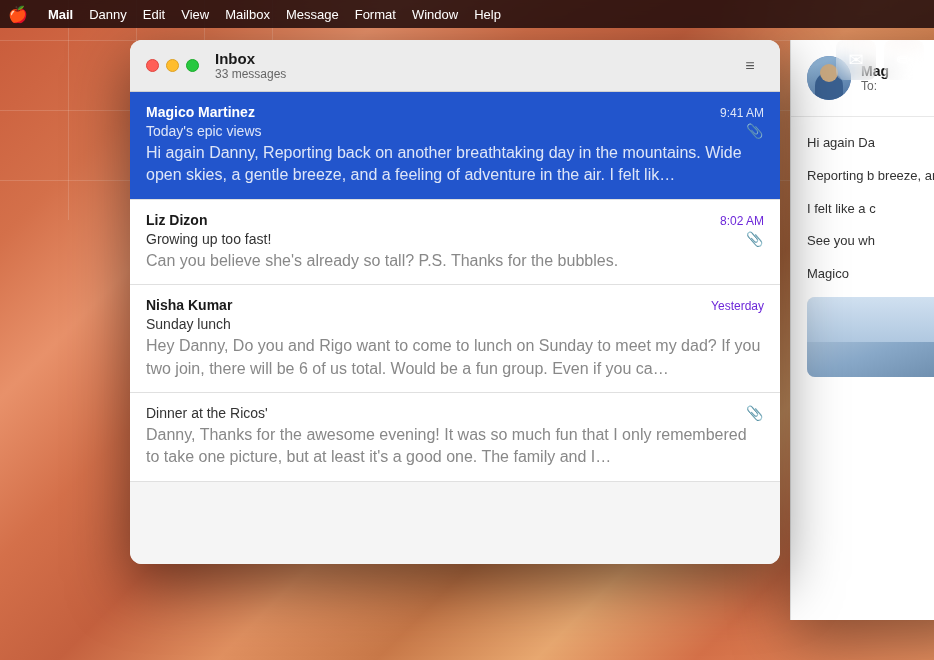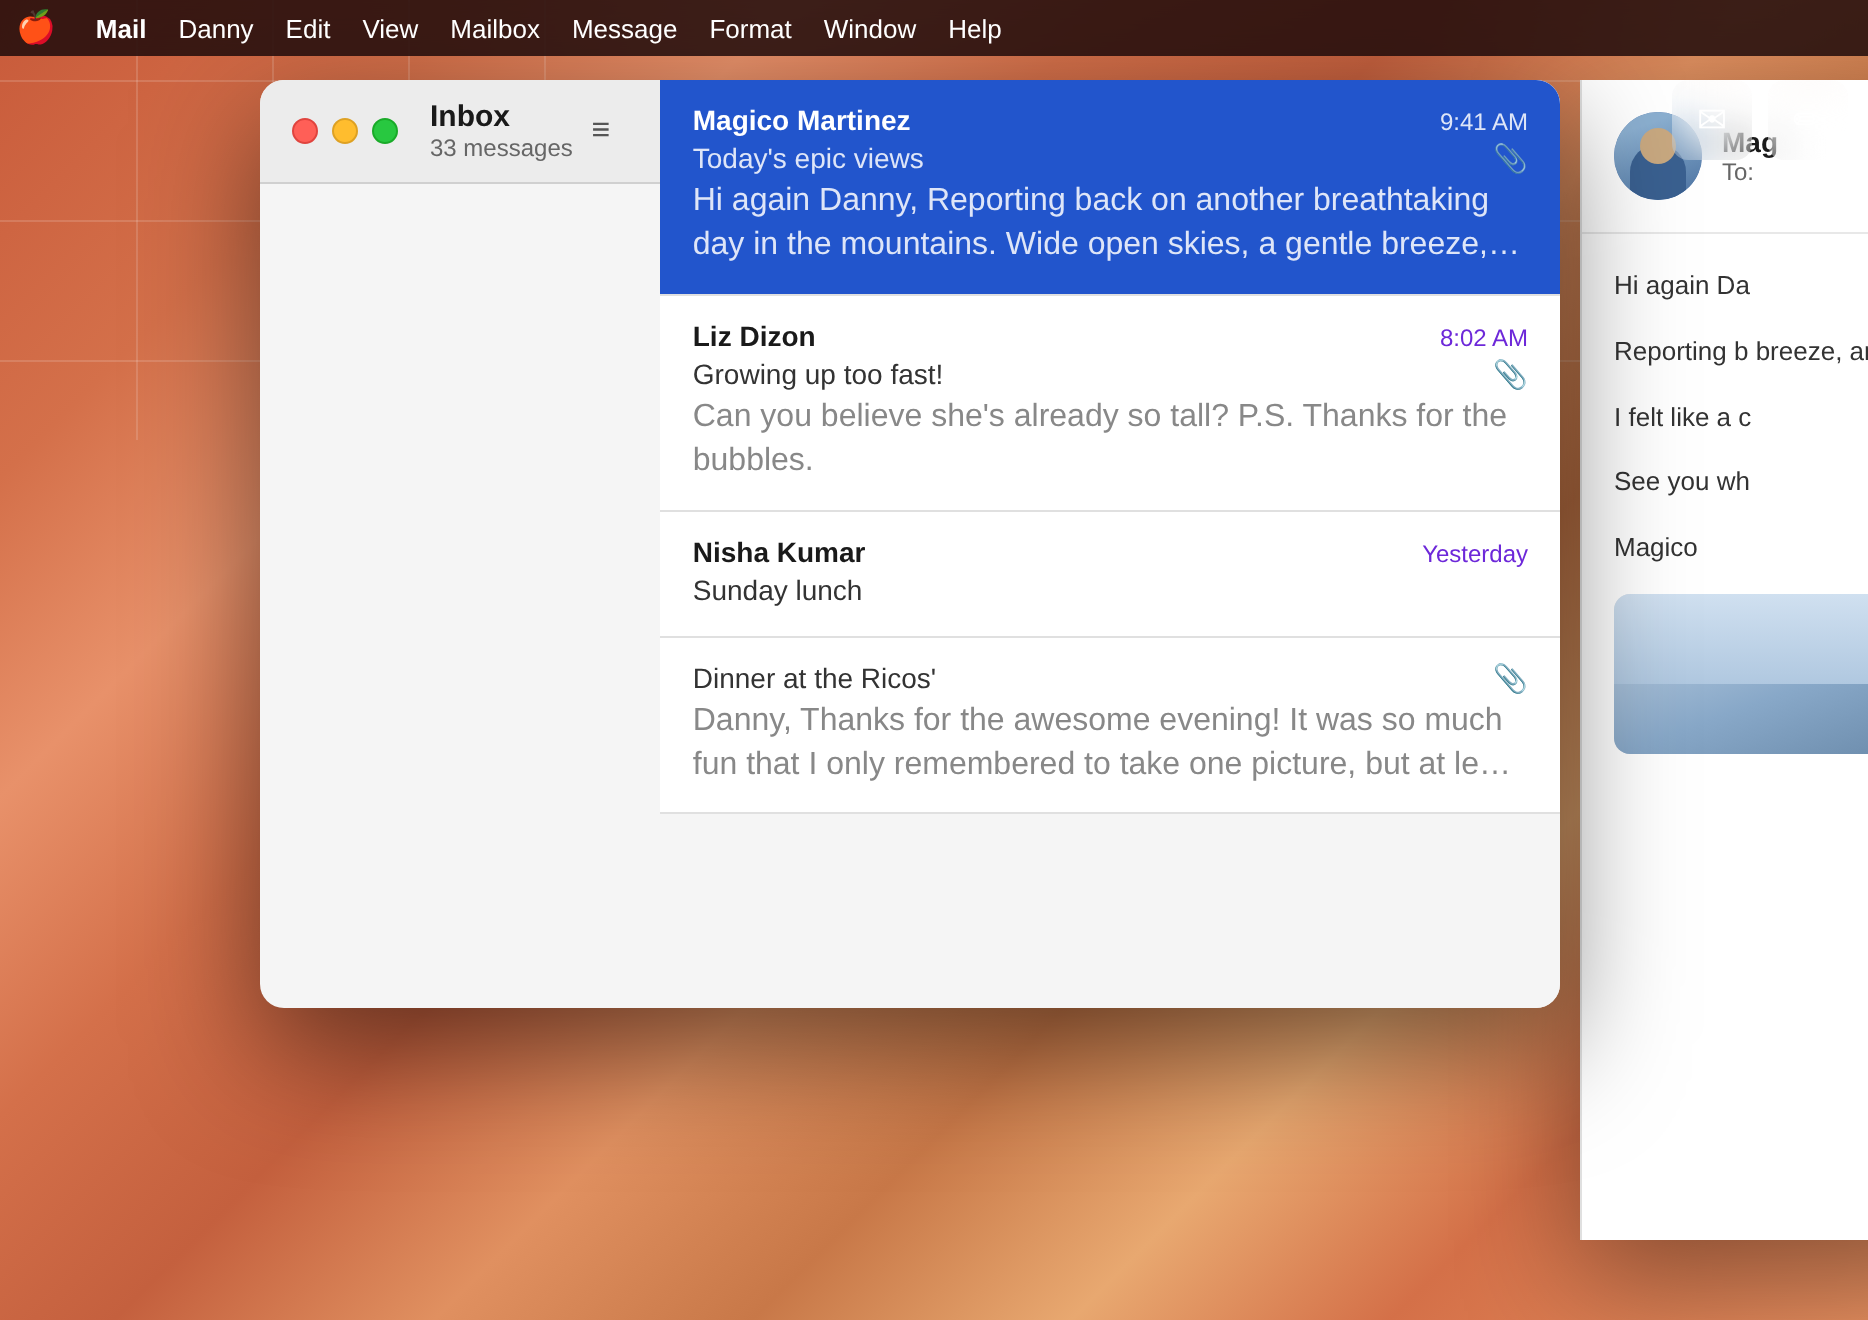--- a/index.html
+++ b/index.html
@@ -48,28 +48,28 @@
       font-weight: 600;
     }
     .menubar-spacer { flex: 1; }
 
     
     .mail-window {
       position: absolute;
       top: 40px;
       left: 130px;
       width: 650px;
-      height: 464px;
+      height: 524px;
       background: #f5f5f5;
       border-radius: 12px;
       box-shadow: 0 20px 60px rgba(0,0,0,0.5);
       overflow: hidden;
       z-index: 10;
       display: flex;
-      flex-direction: row;
+      flex-direction: column;
     }
 
     
     .titlebar {
       height: 52px;
       background: #ececec;
       display: flex;
       align-items: center;
       padding: 0 16px;
       border-bottom: 1px solid #d0d0d0;
@@ -434,20 +434,21 @@
       </div>
 
       <div class="email-item">
         <div class="email-row1">
           <span class="email-sender">Nisha Kumar</span>
           <span class="email-time">Yesterday</span>
         </div>
         <div class="email-row2">
           <span class="email-subject">Sunday lunch</span>
         </div>
+        <div class="email-preview">Hey Danny, Do you and Rigo want to come to lunch on Sunday to meet my dad? If you two join, there will be 6 of us total. Would be a fun group. Even if you ca…</div>
       </div>
 
       <div class="email-item">
         <div class="email-row2">
           <span class="email-subject">Dinner at the Ricos'</span>
           <span class="email-attachment">📎</span>
         </div>
         <div class="email-preview">Danny, Thanks for the awesome evening! It was so much fun that I only remembered to take one picture, but at least it's a good one. The family and I…</div>
       </div>
 

